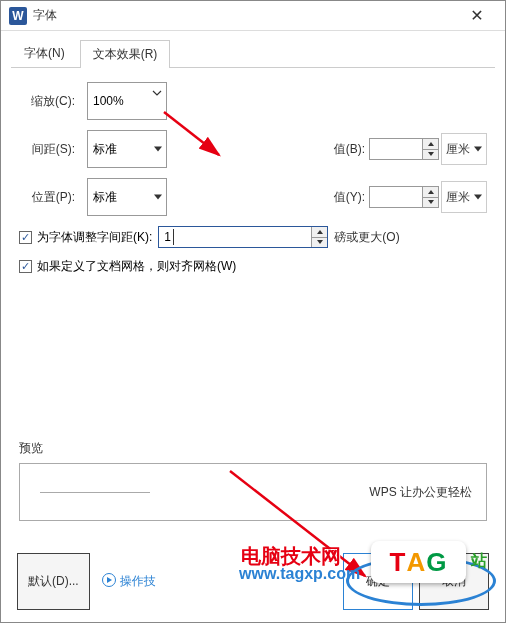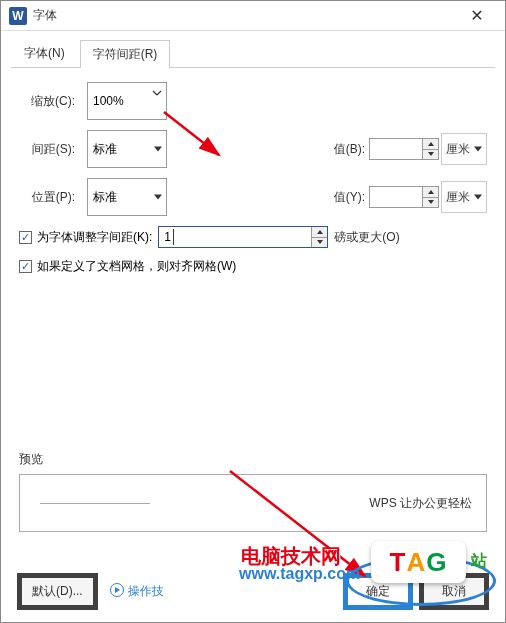--- a/index.html
+++ b/index.html
@@ -192,21 +192,21 @@
     height: 16px;
     background: #333;
   }
   .big-spinner .spin-btns { border-left:1px solid #999; }
   .trail-lbl { color: #333; }
   
   .preview-section {
     position: absolute;
     left: 18px;
     right: 18px;
-    top: 450px;
+    top: 439px;
   }
   .section-title {
     color: #333;
     margin-bottom: 6px;
   }
   .preview-box {
     border: 1px solid #aaa;
     height: 58px;
     display: flex;
     align-items: center;
@@ -232,23 +232,23 @@
   
   .footer {
     position: absolute;
     left: 16px; right: 16px;
     bottom: 12px;
     display: flex;
     align-items: center;
     gap: 6px;
   }
   .btn {
-    border: 5px solid #404040;
+    border: 1px solid #404040;
     background: #f5f5f5;
-    padding: 5px 10px;
+    padding: 19px 10px;
     color: #333;
     font-size: 12px;
   }
   .btn.primary {
     border-color: #2b82d4;
     background: #fff;
   }
   .hint {
     color: #2b82d4;
     display: flex;
@@ -350,21 +350,21 @@
     <div class="title-text">字体</div>
     <div class="close-btn">
       <span>✕</span>
     </div>
   </div>
 
   <div class="content">
 
     <div class="tabs">
       <div class="tab">字体(N)</div>
-      <div class="tab active">字符间距(R)</div>
+      <div class="tab active">文本效果(R)</div>
     </div>
 
     <div class="body">
 
       <div class="row">
         <div class="lbl">缩放(C):</div>
         <div class="combo">
           <span>100%</span>
           <svg width="10" height="8" style="position:absolute;right:4px;top:7px">
               <path d="M1 1 L5 5 L9 1" stroke="#333" fill="none" stroke-width="1.2"></path>

